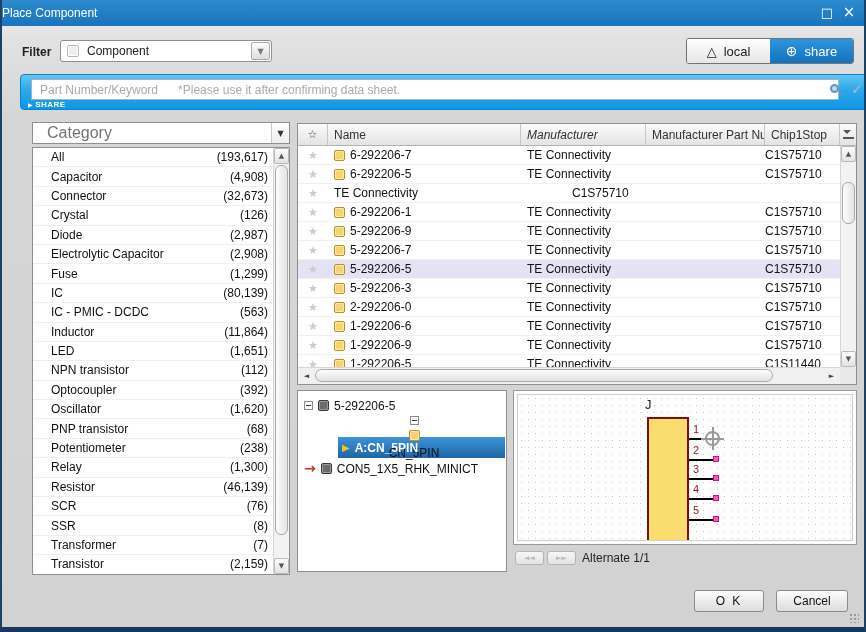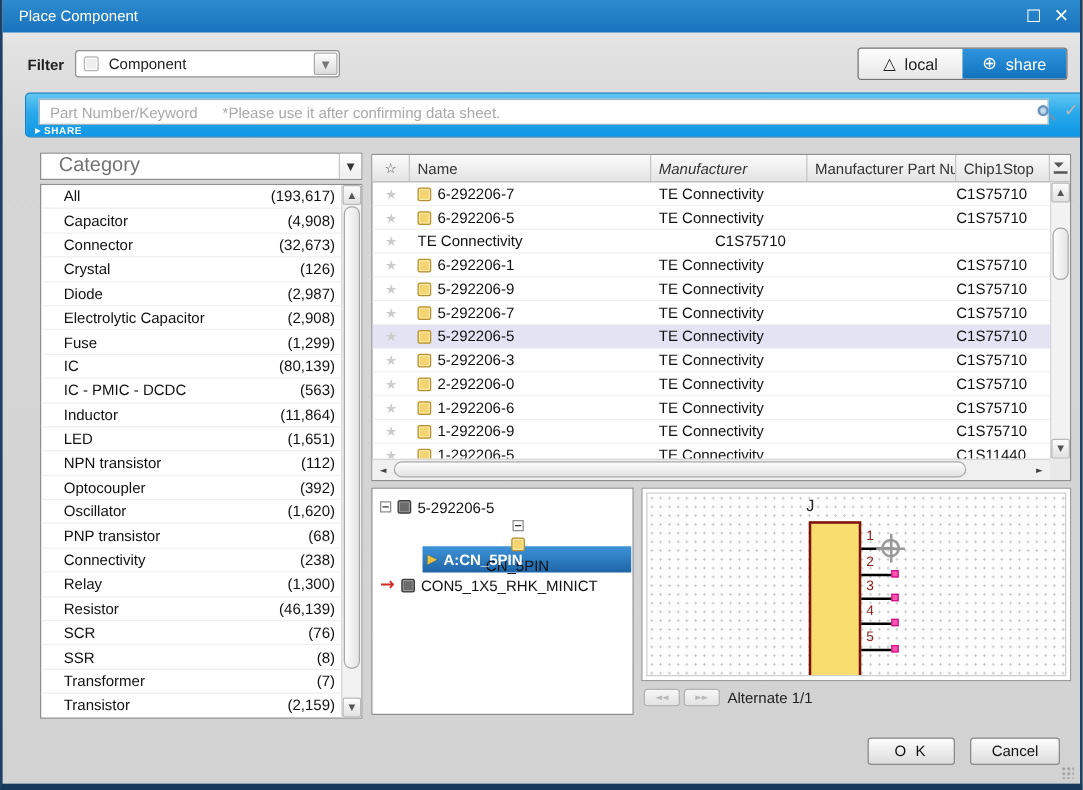--- a/index.html
+++ b/index.html
@@ -6,21 +6,21 @@
   body { font-family:"Liberation Sans", sans-serif; background:#888; }
   .glyph { font-family:"DejaVu Sans", sans-serif; }
 
   #win { position:relative; width:866px; height:632px; overflow:hidden;
          background:linear-gradient(180deg,#f1f1f1 0%,#e2e2e2 6%,#d6d6d6 18%,#d2d2d2 100%);
          border-left:2px solid #1c4166; border-right:2px solid #1c4166; border-bottom:5px solid #16395b; }
 
   
   #titlebar { position:absolute; left:0; top:0; right:0; height:26px;
               background:linear-gradient(180deg,#2c8bce,#1a73bd); display:flex; align-items:center; }
-  #title { color:#fff; font-size:12px; padding-left:13px; }
+  #title { color:#fff; font-size:12px; }
   .winbtn { position:absolute; top:0; width:22px; height:24px; color:#fff; font-size:13px;
             display:flex; align-items:center; justify-content:center; cursor:default; }
   #btn-max { right:26px; } #btn-close { right:4px; font-size:15px; }
 
   
   #filter-label { position:absolute; left:20px; top:45px; font-size:12px; font-weight:bold; color:#222; }
   #filter-combo { position:absolute; left:58px; top:40px; width:212px; height:22px; background:#fff;
                   border:1px solid #8f8f8f; border-radius:3px; display:flex; align-items:center; }
   .ic-chip { display:inline-block; width:12px; height:12px; border-radius:2px; flex:none; }
   .ic-chip.light { background:#eee; border:1px solid #b5b5b5; box-shadow:inset 0 0 0 1px #fff; margin:0 8px 0 6px; }
@@ -251,21 +251,21 @@
         </li>
       <li class="cat-item">
           <span class="nm">Oscillator</span>
           <span>(1,620)</span>
         </li>
       <li class="cat-item">
           <span class="nm">PNP transistor</span>
           <span>(68)</span>
         </li>
       <li class="cat-item">
-          <span class="nm">Connectivity</span>
+          <span class="nm">Potentiometer</span>
           <span>(238)</span>
         </li>
       <li class="cat-item">
           <span class="nm">Relay</span>
           <span>(1,300)</span>
         </li>
       <li class="cat-item">
           <span class="nm">Resistor</span>
           <span>(46,139)</span>
         </li>

